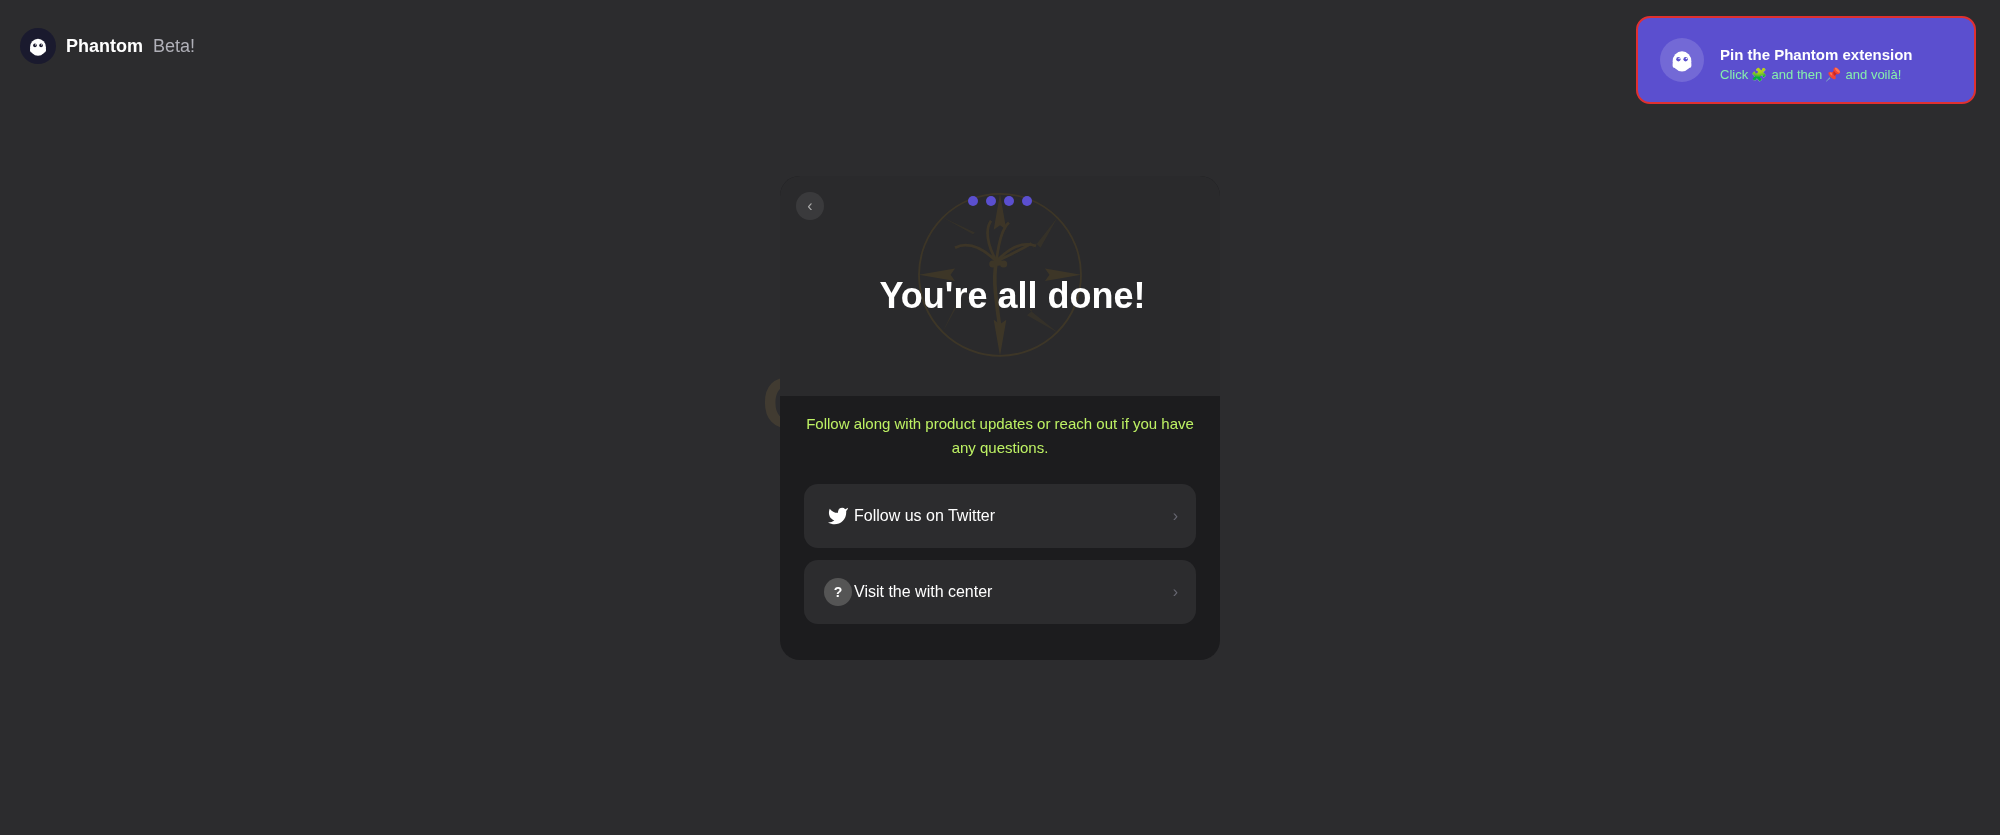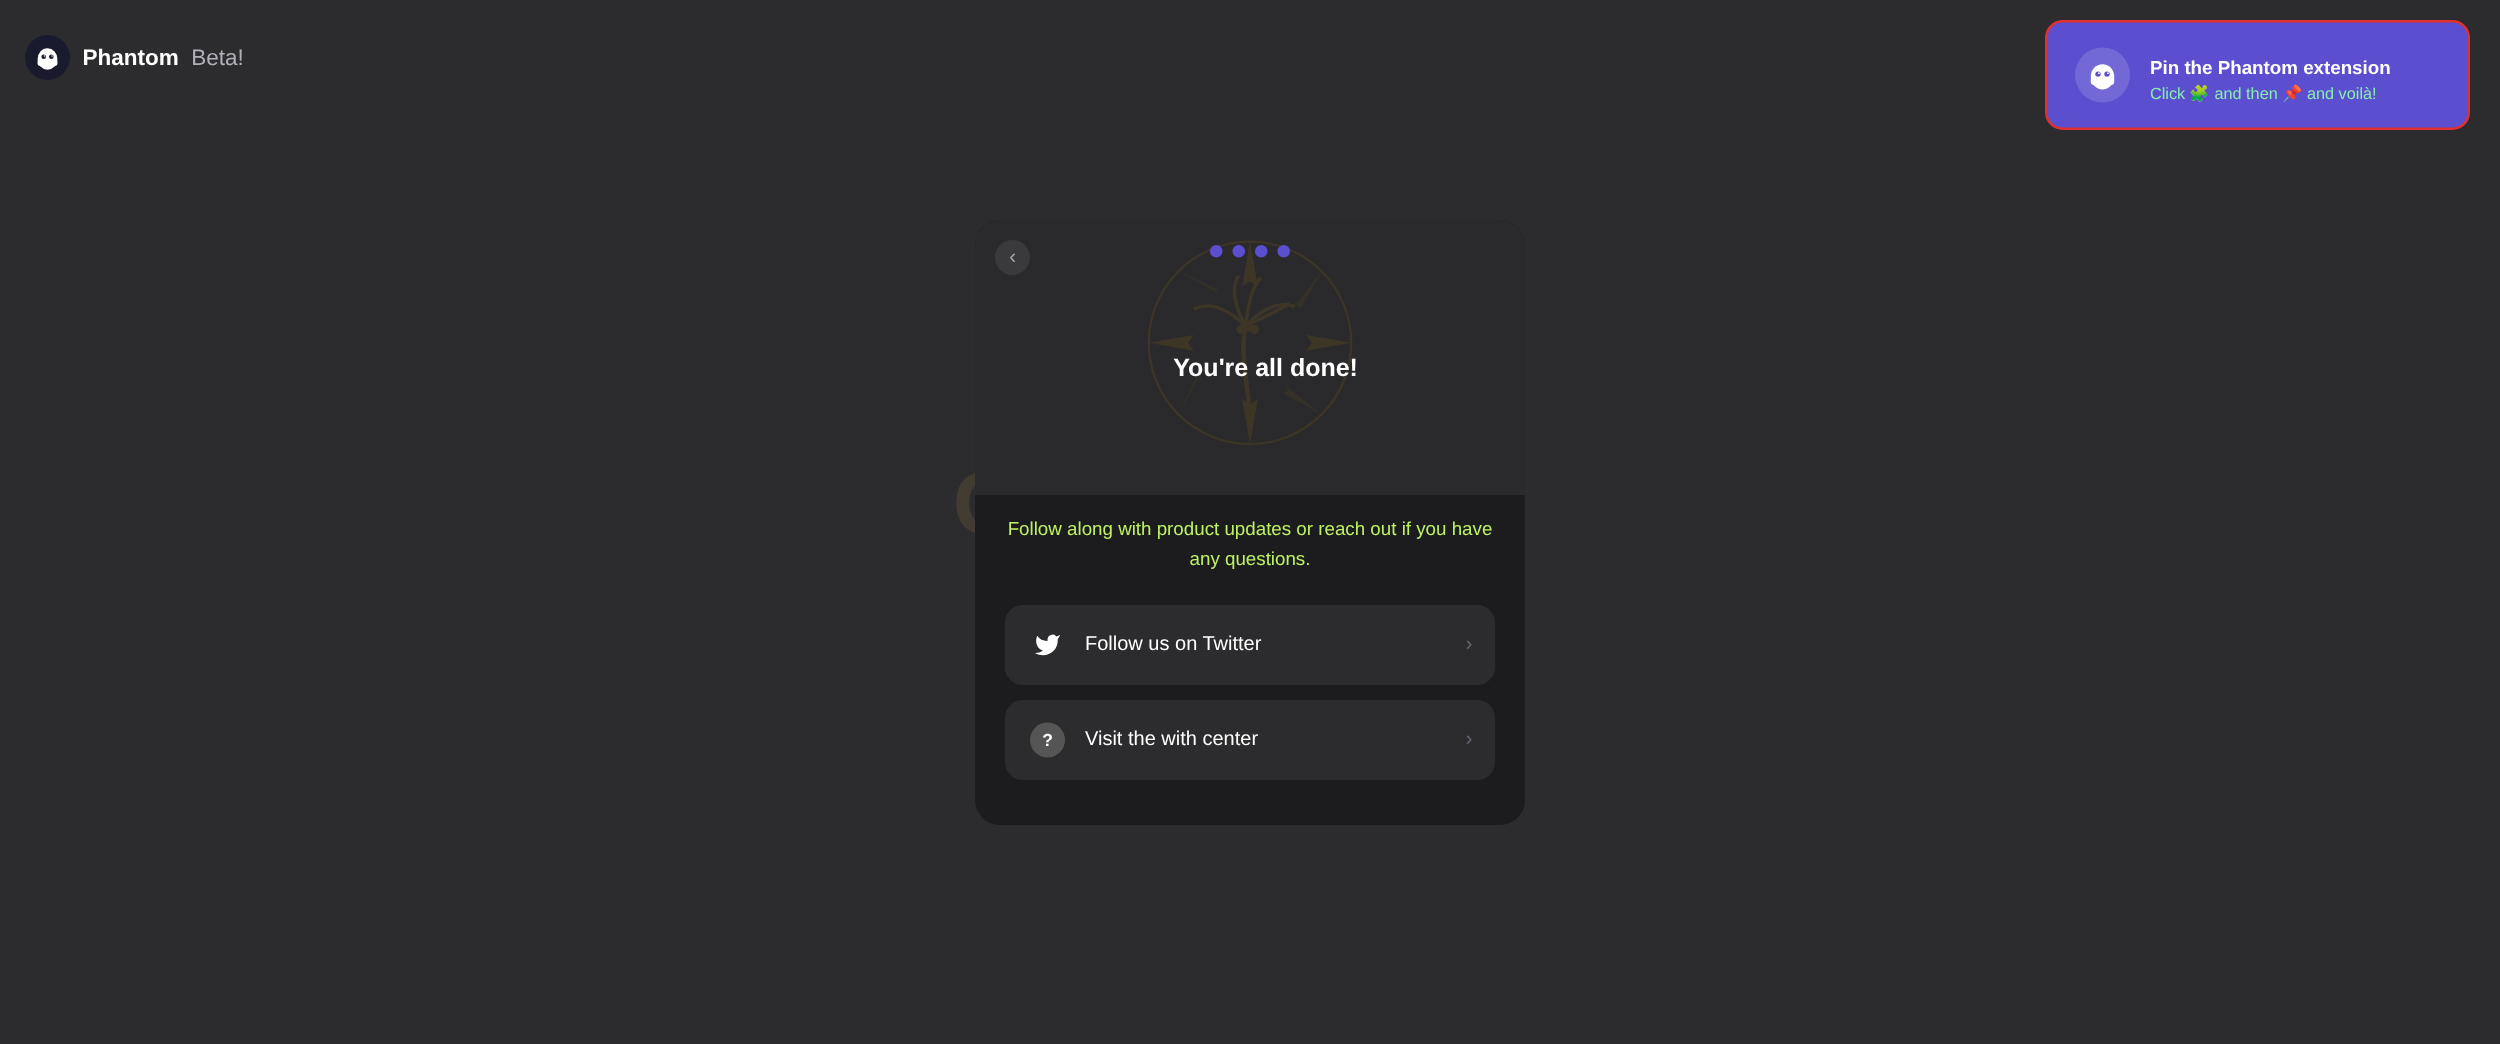--- a/index.html
+++ b/index.html
@@ -185,21 +185,21 @@
       cursor: pointer;
       display: flex;
       align-items: center;
       justify-content: center;
       color: #aaaaaa;
       font-size: 16px;
     }
 
     .modal-title {
       color: #ffffff;
-      font-size: 20px;
+      font-size: 36px;
       font-weight: 700;
       text-align: left;
       z-index: 1;
       margin-top: 20px;
       margin-left: 25px;
     }
 
     
     .modal-body {
       padding: 0 24px 24px;
@@ -215,21 +215,20 @@
 
     
     .action-row {
       display: flex;
       align-items: center;
       background: #2c2c2e;
       border-radius: 14px;
       padding: 16px 18px;
       margin-bottom: 12px;
       cursor: pointer;
-      gap: 14px;
     }
 
     .action-row-icon {
       width: 32px;
       height: 32px;
       display: flex;
       align-items: center;
       justify-content: center;
       flex-shrink: 0;
     }

